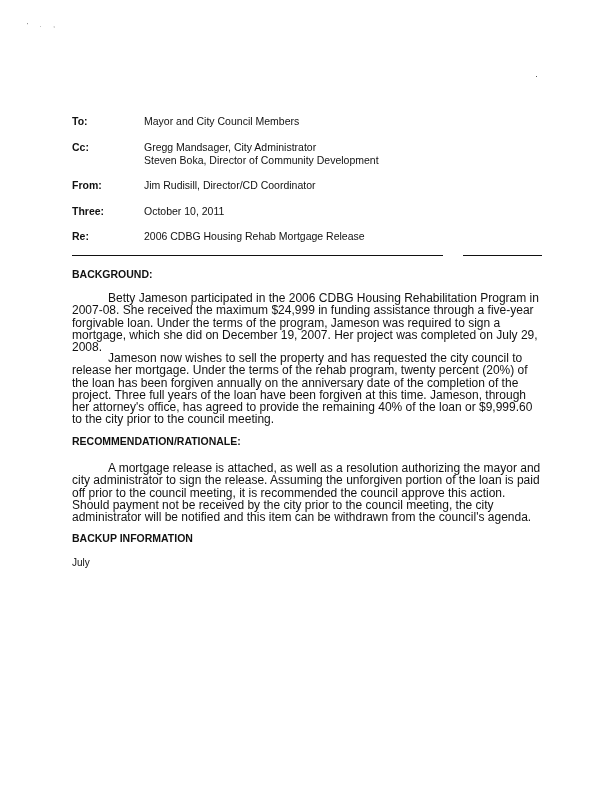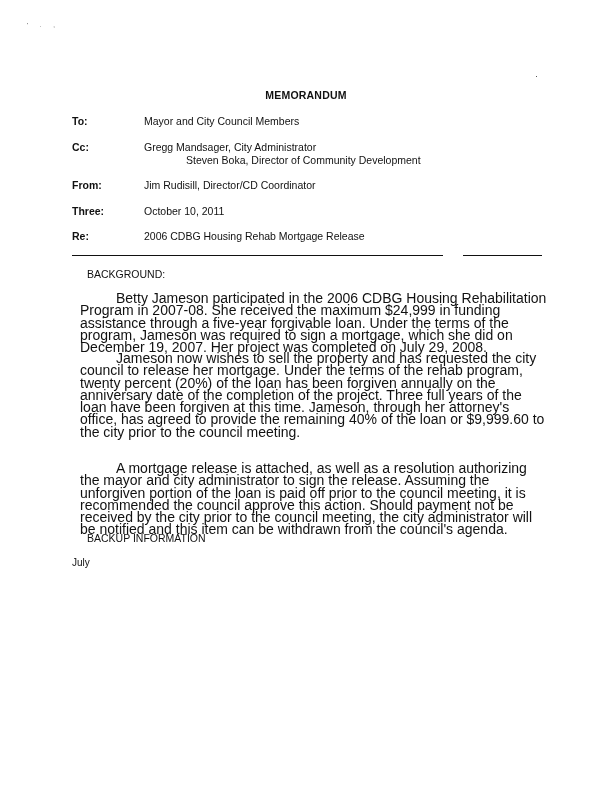--- a/index.html
+++ b/index.html
@@ -8,44 +8,43 @@
   .page { position: absolute; left: 0; top: 0; width: 612px; height: 800px; background: #fff; }
   .specks { position: absolute; left: 27px; top: 22px; font-size: 6px; color: #333; letter-spacing: 5px; }
   .dot-r { position: absolute; left: 536px; top: 76px; width: 1px; height: 1px; background: #555; }
   .title { position: absolute; left: 0; width: 612px; top: 89px; text-align: center;
            font-weight: bold; font-size: 10.5px; letter-spacing: 0.2px; }
   .hdr-row { position: absolute; left: 72px; font-size: 10.5px; }
   .hdr-label { position: absolute; left: 0; font-weight: bold; width: 70px; }
   .hdr-val { position: absolute; left: 72px; white-space: nowrap; line-height: 12.5px; text-align: center; }
   .hdr-val.bold { font-weight: normal; }
   .rule { position: absolute; height: 1.3px; background: #111; top: 255px; }
-  .section-head { position: absolute; left: 72px; font-weight: normal; font-size: 10.5px; margin-left: 15px; }
-  .para { position: absolute; left: 80px; width: 470px; font-size: 14px; line-height: 12.3px;
+  .section-head { position: absolute; left: 72px; font-weight: bold; font-size: 10.5px; }
+  .para { position: absolute; left: 72px; width: 470px; font-size: 12px; line-height: 12.3px;
           text-align: left; }
   .para .indent { display: inline-block; width: 36px; }
   .none { position: absolute; left: 72px; font-size: 10px; }
 </style>
 </head>
 <body>
 
 <div class="page">
   <div class="specks">' . ,</div>
   <div class="dot-r"></div>
 
-  <div class="title">MEMORANDUM</div>
 
   <div class="hdr-row" style="top:115px;">
     <span class="hdr-label">To:</span>
     <span class="hdr-val">Mayor and City Council Members</span>
   </div>
 
   <div class="hdr-row" style="top:141px;">
     <span class="hdr-label">Cc:</span>
     <span class="hdr-val" style="top:0;">Gregg Mandsager, City Administrator</span>
-    <span class="hdr-val" style="top:12.5px;margin-left:42px;">Steven Boka, Director of Community Development</span>
+    <span class="hdr-val" style="top:12.5px;">Steven Boka, Director of Community Development</span>
   </div>
 
   <div class="hdr-row" style="top:179px;">
     <span class="hdr-label">From:</span>
     <span class="hdr-val">Jim Rudisill, Director/CD Coordinator</span>
   </div>
 
   <div class="hdr-row" style="top:205px;">
     <span class="hdr-label">Three:</span>
     <span class="hdr-val">October 10, 2011</span>
@@ -56,17 +55,18 @@
     <span class="hdr-val bold">2006 CDBG Housing Rehab Mortgage Release</span>
   </div>
 
   <div class="rule" style="left:72px; width:371px;"></div>
   <div class="rule" style="left:463px; width:79px; top:254.5px;"></div>
 
   <div class="section-head" style="top:268px;">BACKGROUND:</div>
   <div class="para" style="top:292px;"><span class="indent"></span><span>Betty Jameson participated in the 2006 CDBG Housing Rehabilitation Program in 2007-08. She received the maximum $24,999 in funding assistance through a five-year forgivable loan. Under the terms of the program, Jameson was required to sign a mortgage, which she did on December 19, 2007. Her project was completed on July 29, 2008.</span></div>
   <div class="para" style="top:352px;"><span class="indent"></span><span>Jameson now wishes to sell the property and has requested the city council to release her mortgage. Under the terms of the rehab program, twenty percent (20%) of the loan has been forgiven annually on the anniversary date of the completion of the project. Three full years of the loan have been forgiven at this time. Jameson, through her attorney's office, has agreed to provide the remaining 40% of the loan or $9,999.60 to the city prior to the council meeting.</span></div>
 
+  <div class="section-head" style="top:435px;">RECOMMENDATION/RATIONALE:</div>
   <div class="para" style="top:462px;"><span class="indent"></span><span>A mortgage release is attached, as well as a resolution authorizing the mayor and city administrator to sign the release. Assuming the unforgiven portion of the loan is paid off prior to the council meeting, it is recommended the council approve this action. Should payment not be received by the city prior to the council meeting, the city administrator will be notified and this item can be withdrawn from the council's agenda.</span></div>
 
   <div class="section-head" style="top:532px;text-align:right;">BACKUP INFORMATION</div>
   <div class="none" style="top:557px;">July</div>
 </div>
 
 </body></html>

